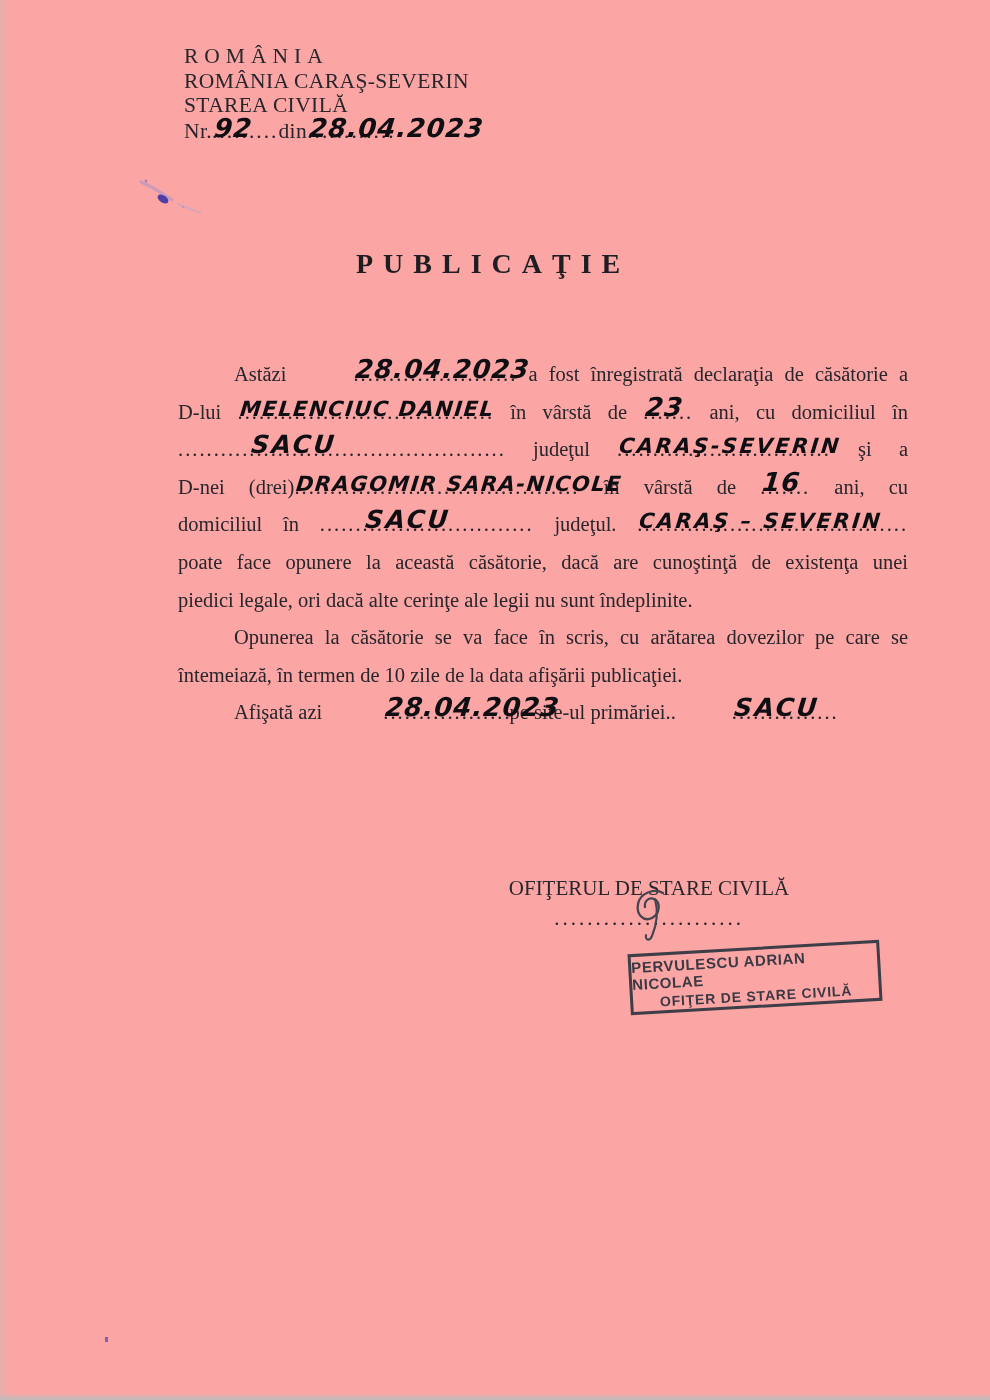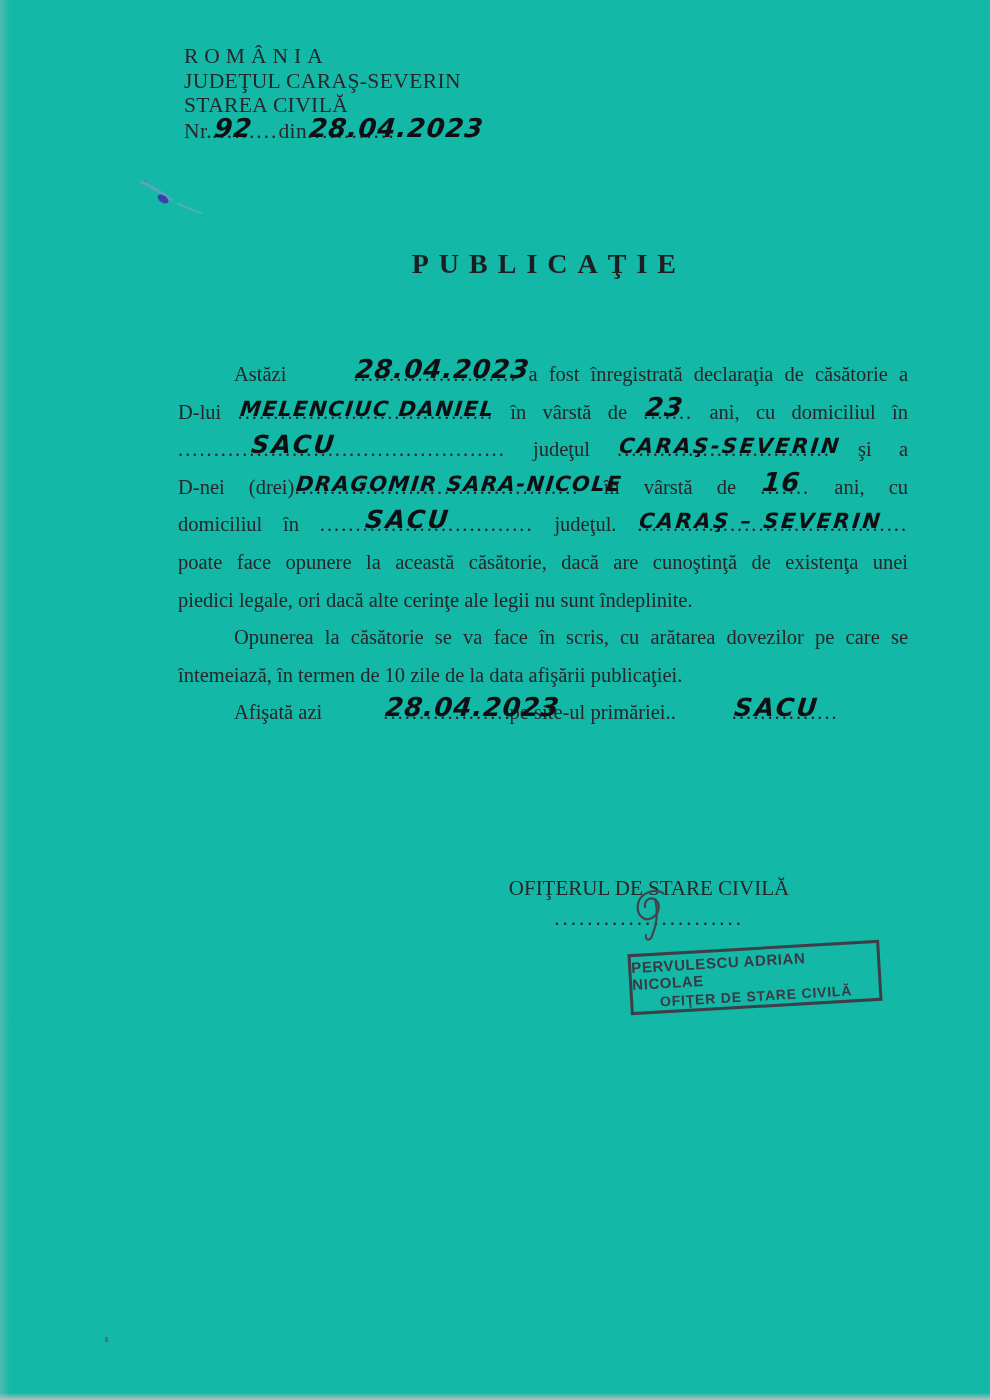--- a/index.html
+++ b/index.html
@@ -1,18 +1,18 @@
 <!DOCTYPE html>
 <html><head>
 <meta charset="utf-8">
 <style>
   html,body { margin:0; padding:0; background:#e8e8e6; }
   .page {
     position:relative; width:990px; height:1400px; margin:0 auto;
-    background:#14b8a6; overflow:hidden;
+    background:#fca5a5; overflow:hidden;
     font-family:"Liberation Serif", serif; color:#26262b;
   }
   .page::after {
     content:""; position:absolute; left:0; right:0; bottom:0; height:7px;
     background:linear-gradient(to top, #bdbdbb, rgba(200,200,198,0));
     pointer-events:none;
   }
   .page::before {
     content:""; position:absolute; top:0; left:0; bottom:0; width:10px;
     background:linear-gradient(to right, rgba(190,190,188,0.35), rgba(190,190,188,0));
@@ -34,21 +34,21 @@
   }
   .hw-d { font-size:26px; letter-spacing:1px; }
   .hw-n { font-size:21px; letter-spacing:1.5px; }
   .hw-a { font-size:26px; letter-spacing:1px; }
   .hw-l { font-size:25px; letter-spacing:2.5px; }
   .hw-c { font-size:21px; letter-spacing:2.5px; }
   .hd.hh .hw { bottom:2px; }
 
   
   .title {
-    position:absolute; left:356px; top:248px; width:330px; text-align:right;
+    position:absolute; left:356px; top:248px; width:330px; text-align:left;
     font-size:28px; font-weight:bold; letter-spacing:10px; color:#1d1d22;
   }
 
   
   .body { position:absolute; left:178px; top:363px; width:730px; font-size:20.5px; }
   .line { height:37.6px; white-space:nowrap; }
   .j { text-align:justify; text-align-last:justify; }
   .ind { text-indent:56px; }
 
   
@@ -70,21 +70,21 @@
   .smudge { position:absolute; left:133px; top:170px; }
   .speck { position:absolute; left:105px; top:1337px; width:3px; height:5px; background:#5a52b0; opacity:0.8; }
 </style>
 </head>
 <body>
 
 <div class="page">
 
   <header class="doc-header">
     <div class="h-country">ROMÂNIA</div>
-    <div>JUDEŢUL CARAŞ-SEVERIN</div>
+    <div>ROMÂNIA CARAŞ-SEVERIN</div>
     <div>STAREA  CIVILĂ</div>
     <div class="h-nr"><span>Nr.</span><span class="hd hh"><span class="dots">.........</span><span class="hw hw-d">92</span></span><span>din</span><span class="hd hh"><span class="dots">............</span><span class="hw hw-d">28.04.2023</span></span></div>
   </header>
 
   <svg class="smudge" width="92" height="56" viewBox="0 0 92 56">
     <path d="M8 12 C20 17 29 23 39 30" stroke="#9a93cf" stroke-width="3" opacity="0.5" fill="none" stroke-linecap="round"></path>
     <ellipse cx="30" cy="29" rx="6" ry="3.6" fill="#4034a8" opacity="0.92" transform="rotate(33 30 29)"></ellipse>
     <path d="M45 34 C54 38 60 40 68 43" stroke="#aba5da" stroke-width="2" opacity="0.4" fill="none" stroke-linecap="round"></path>
     <circle cx="13" cy="11" r="1.4" fill="#6c63c0" opacity="0.55"></circle>
     <circle cx="50" cy="37" r="1" fill="#8780c8" opacity="0.5"></circle>

